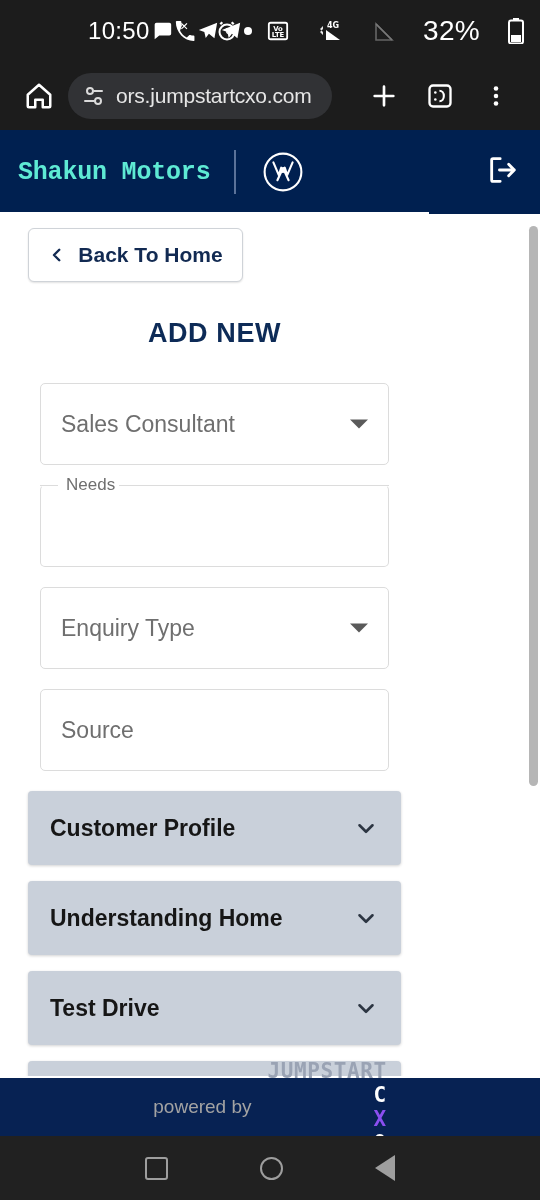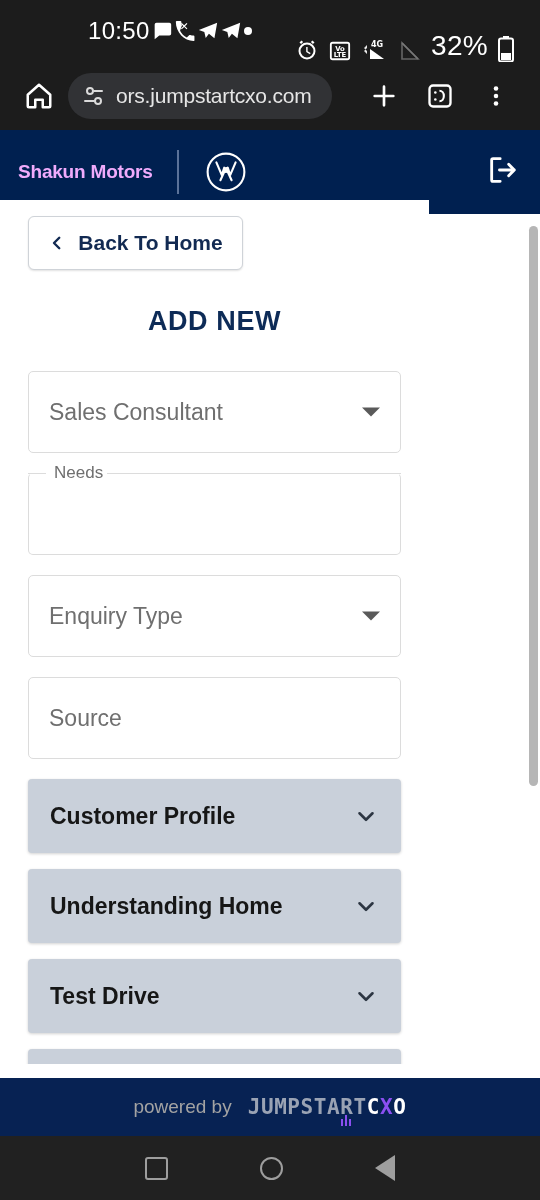--- a/index.html
+++ b/index.html
@@ -14,22 +14,22 @@
   .statusbar {
     height: 62px; background: #1c1c1c; color: #fff;
     display: flex; align-items: center; position: relative;
   }
   .sb-left {
     position: absolute; left: 88px; top: 0; height: 62px;
     display: flex; align-items: center; gap: 1px;
   }
   .sb-time { font-size: 24px; letter-spacing: .3px; }
   .sb-right {
-    position: absolute; right: 26px; top: 0; height: 62px;
-    display: flex; align-items: flex-end; gap: 10px;
+    position: absolute; right: 16px; top: 0; height: 62px;
+    display: flex; align-items: center; gap: 28px;
   }
   .sb-batt-text { font-size: 28px; letter-spacing: .3px; }
   .ic { display: block; }
 
   
   .chrome {
     height: 68px; background: #1c1c1c;
     display: flex; align-items: center; padding: 0 16px; gap: 0;
   }
   .home-btn { width: 46px; display: flex; justify-content: center; }
@@ -45,45 +45,45 @@
   }
   .chrome-spacer { flex: 1; }
   .chrome-btn { width: 56px; display: flex; justify-content: center; align-items: center; }
 
   
   .appbar {
     height: 84px; background: #002050;
     display: flex; align-items: center; padding: 0 18px; position: relative;
   }
   .brand {
-    color: #f0abfc; font-size: 19px; font-weight: bold; letter-spacing: -.2px;
+    color: #5eead4; font-size: 25px; font-weight: bold; letter-spacing: -.2px; font-family: Liberation Mono, monospace;
   }
   .divider-v {
     width: 2px; height: 44px; background: #5b7299; margin: 0 26px 0 24px;
   }
   .logout-wrap { position: absolute; right: 20px; top: 50%; transform: translateY(-50%); }
 
   
   .page {
-    position: absolute; left: 0; top: 200px; width: 429px; height: 864px;
+    position: absolute; left: 0; top: 212px; width: 429px; height: 864px;
     background: #fff; overflow: hidden;
   }
   .back-btn {
     margin: 16px 0 0 28px; width: 215px; height: 54px;
     border: 1px solid #cfd3d8; border-radius: 6px; background: #fff;
     display: flex; align-items: center; justify-content: center; gap: 12px;
     color: #122a52; font-size: 21px; font-weight: bold;
     box-shadow: 0 1px 2px rgba(0,0,0,.12);
   }
   .page-title {
     text-align: center; color: #0d2b57; font-size: 27px; font-weight: bold;
     letter-spacing: .6px; margin-top: 36px;
   }
 
-  .fields { margin-top: 34px; padding: 0 28px; }
+  .fields { margin-top: 34px; padding: 0 40px; }
 
   .field {
     position: relative; height: 82px; border: 1px solid #dcdcdc;
     border-radius: 5px; margin-bottom: 20px; background: #fff;
     display: flex; align-items: center; padding: 0 20px;
   }
   .field-placeholder { color: #6f6f6f; font-size: 23px; }
   .field-value { color: #1c1c1c; font-size: 24px; }
   .caret {
     position: absolute; right: 20px; top: 50%;
@@ -125,21 +125,21 @@
     background: #b6b6b6; border-radius: 5px;
   }
 
   
   .footer {
     position: absolute; left: 0; top: 1078px; width: 540px; height: 58px;
     background: #072253; display: flex; align-items: center;
     justify-content: center; gap: 16px;
   }
   .powered { color: #a3a3a3; font-size: 19px; }
-  .jslogo { display: flex; align-items: flex-end; position: relative; }
+  .jslogo { display: flex; align-items: flex-end; position: relative; flex-direction: column; }
   .js-word {
     font-family: "DejaVu Sans Mono", monospace; font-size: 21px;
     font-weight: bold; letter-spacing: .6px; color: #9aa3b4;
   }
   .js-cxo {
     font-family: "DejaVu Sans Mono", monospace; font-size: 21px;
     font-weight: bold; letter-spacing: .6px; color: #ffffff;
   }
   .js-x { color: #8b4ff0; }
   .js-trident {

